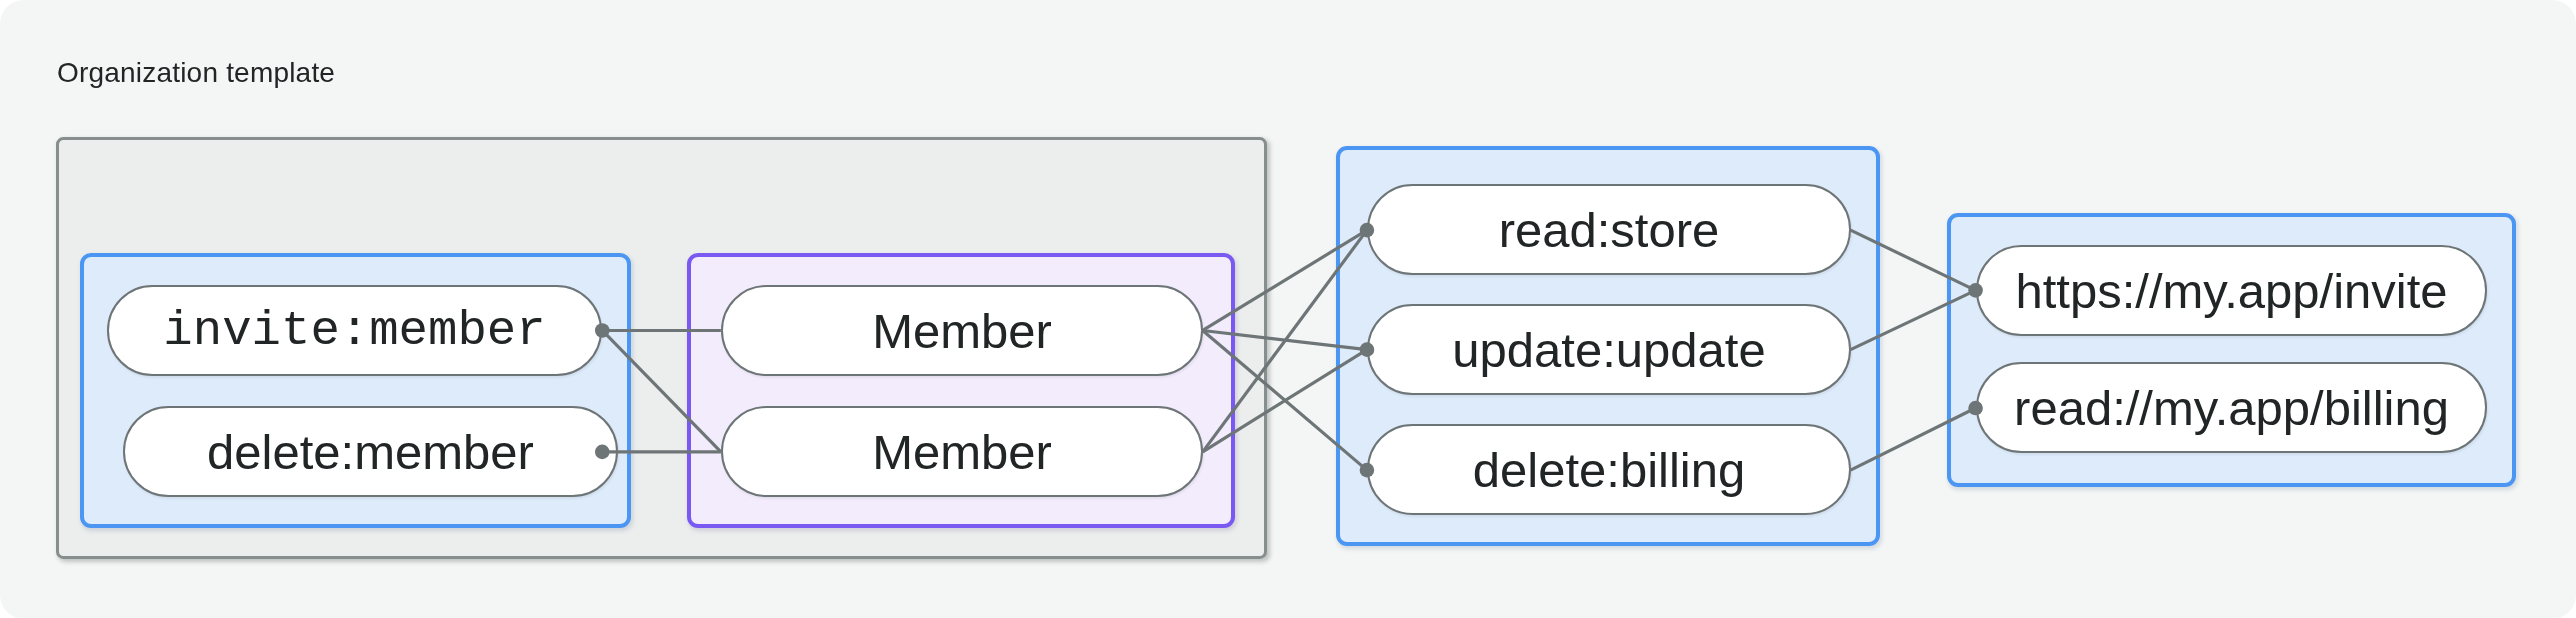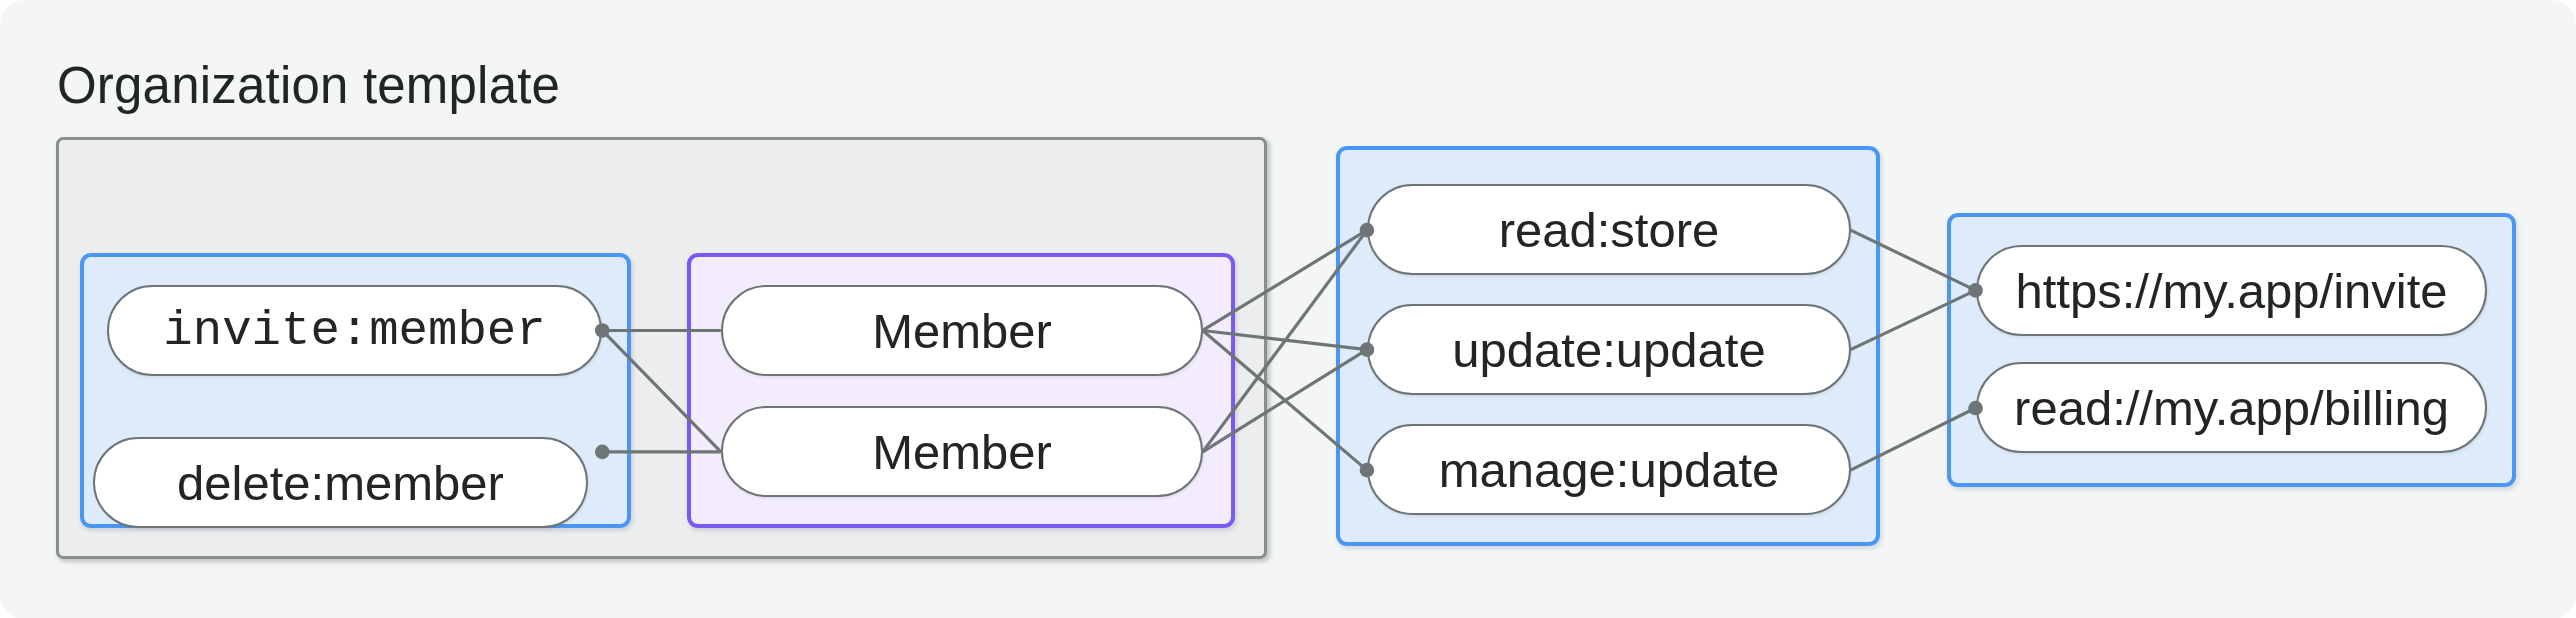--- a/index.html
+++ b/index.html
@@ -6,21 +6,21 @@
   body{font-family:"Liberation Sans", sans-serif;}
   .canvas{
     position:relative;
     width:2576px;height:619px;
     background:var(--bg,#f4f6f5);
     border-radius:24px;
     overflow:hidden;
   }
   .label{
     position:absolute;
-    font-size:51px;
+    font-size:28px;
     line-height:1.15;
     color:var(--text,#212526);
     white-space:nowrap;
     letter-spacing:0.2px;
   }
   .box{position:absolute;box-sizing:border-box;}
   .box.gray{
     left:56px;top:137px;width:1211px;height:422px;
     background:var(--gray-fill,#eceeed);
     border:3.7px solid var(--gray-border,#878e8e);
@@ -90,26 +90,26 @@
   <div class="box purple" id="box-orgroles"></div>
 
 
   <div class="box blue" id="box-permissions"></div>
 
 
   <div class="box blue" id="box-api"></div>
 
   <div id="nodes">
       <div class="pill" style="left: 107px; top: 285px; width: 495px; font-family: Liberation Mono, monospace;">invite:member</div>
-      <div class="pill" style="left: 93px; top: 406px; width: 495px; margin-top: 31px;">delete:member</div>
+      <div class="pill" style="left: 123px; top: 406px; width: 495px;">delete:member</div>
       <div class="pill" style="left: 721px; top: 285px; width: 482px;">Member</div>
       <div class="pill" style="left: 721px; top: 406px; width: 482px; text-align: center;">Member</div>
       <div class="pill" style="left: 1367px; top: 184px; width: 484px;">read:store</div>
       <div class="pill" style="left: 1367px; top: 304px; width: 484px;">update:update</div>
-      <div class="pill" style="left: 1367px; top: 424px; width: 484px;">manage:update</div>
+      <div class="pill" style="left: 1367px; top: 424px; width: 484px;">delete:billing</div>
       <div class="pill" style="left: 1976px; top: 245px; width: 511px;">https://my.app/invite</div>
       <div class="pill" style="left: 1976px; top: 362px; width: 511px;">read://my.app/billing</div>
     </div>
 
   <svg id="wires" width="2576" height="619" viewBox="0 0 2823 678">
       <line x1="660" y1="362" x2="790" y2="362" stroke="#6e7577" stroke-width="3.5"></line>
       <line x1="660" y1="362" x2="790" y2="495" stroke="#6e7577" stroke-width="3.5"></line>
       <line x1="660" y1="495" x2="790" y2="495" stroke="#6e7577" stroke-width="3.5"></line>
       <line x1="1318" y1="362" x2="1498" y2="252" stroke="#6e7577" stroke-width="3.5"></line>
       <line x1="1318" y1="362" x2="1498" y2="383" stroke="#6e7577" stroke-width="3.5"></line>

